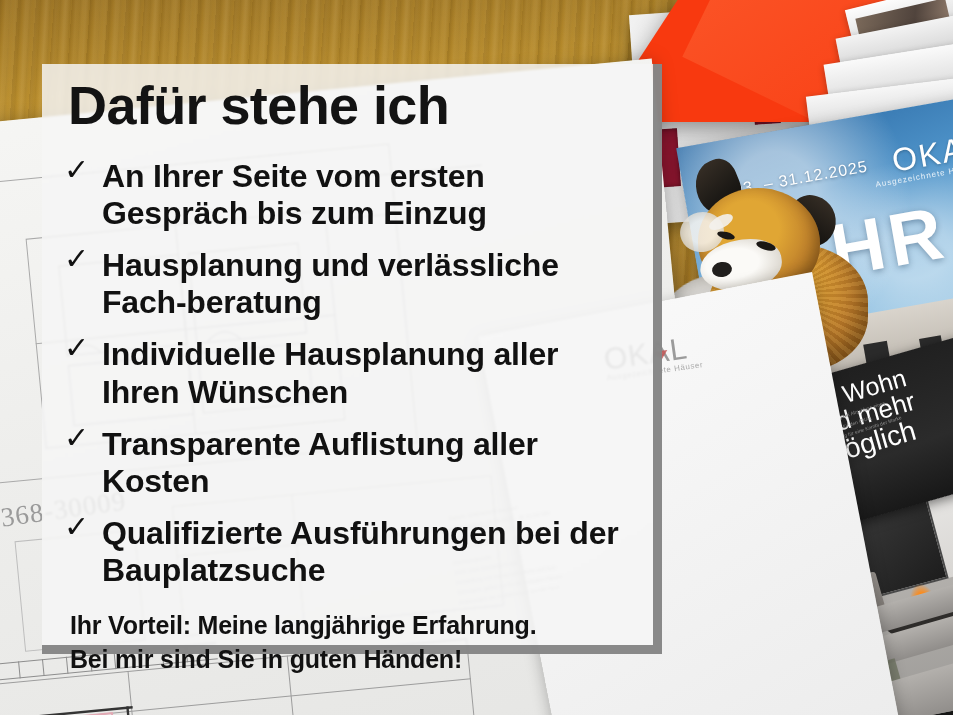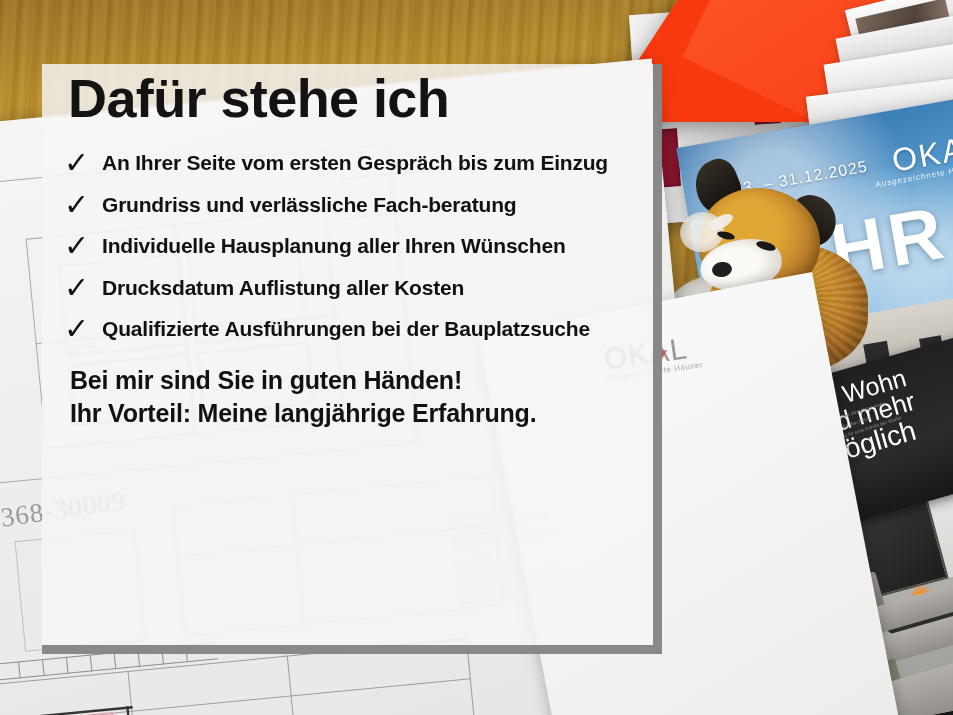--- a/index.html
+++ b/index.html
@@ -310,21 +310,21 @@
 
   
   .panel {
     position:absolute; left:42px; top:64px;
     width:620px; height:590px;
     background:rgba(246,246,245,0.84);
     border-right:9px solid rgba(118,118,118,0.85);
     border-bottom:9px solid rgba(118,118,118,0.85);
     backdrop-filter:blur(1px);
   }
-  .panel-inner { position:absolute; inset:0; padding:1px 18px 0 14px; }
+  .panel-inner { position:absolute; inset:0; padding:8px 18px 0 14px; }
 
   .headline {
     font-size:54px; font-weight:700; color:#131313;
     letter-spacing:-0.6px; line-height:1.0;
     margin:6px 0 0 12px;
   }
 
   .bullets { margin:26px 0 0 8px; }
   .bullet {
     display:flex; align-items:flex-start;
@@ -332,21 +332,21 @@
   }
   .chk {
     flex:0 0 auto; width:38px;
     font-size:30px; line-height:.95; color:#121212;
     font-weight:400;
     text-align:left;
     margin-top:-2px;
     font-family:"DejaVu Sans", sans-serif;
   }
   .btext {
-    font-size:21px; font-weight:700; color:#111111;
+    font-size:32px; font-weight:700; color:#111111;
     line-height:1.16; letter-spacing:-0.2px;
     max-width:540px;
   }
   .closing { margin:20px 0 0 14px; }
   .closing div {
     font-size:25px; font-weight:700; color:#111111;
     line-height:1.35; letter-spacing:-0.2px;
   }
 
   
@@ -522,36 +522,36 @@
     <div class="panel-inner">
       <div class="headline">Dafür stehe ich</div>
 
       <div class="bullets">
         <div class="bullet">
           <span class="chk">✓</span>
           <span class="btext">An Ihrer Seite vom ersten Gespräch bis zum Einzug</span>
         </div>
         <div class="bullet">
           <span class="chk">✓</span>
-          <span class="btext">Grundriss und verlässliche Fach-beratung</span>
+          <span class="btext">Hausplanung und verlässliche Fach-beratung</span>
         </div>
         <div class="bullet">
           <span class="chk">✓</span>
           <span class="btext">Individuelle Hausplanung aller Ihren Wünschen</span>
         </div>
         <div class="bullet">
           <span class="chk">✓</span>
-          <span class="btext">Drucksdatum Auflistung aller Kosten</span>
+          <span class="btext">Transparente Auflistung aller Kosten</span>
         </div>
         <div class="bullet">
           <span class="chk">✓</span>
           <span class="btext">Qualifizierte Ausführungen bei der Bauplatzsuche</span>
         </div>
       </div>
 
       <div class="closing">
+        <div>Ihr Vorteil: Meine langjährige Erfahrung.</div>
         <div>Bei mir sind Sie in guten Händen!</div>
-        <div>Ihr Vorteil: Meine langjährige Erfahrung.</div>
       </div>
     </div>
   </div>
 
 </div>
 
 </body></html>

